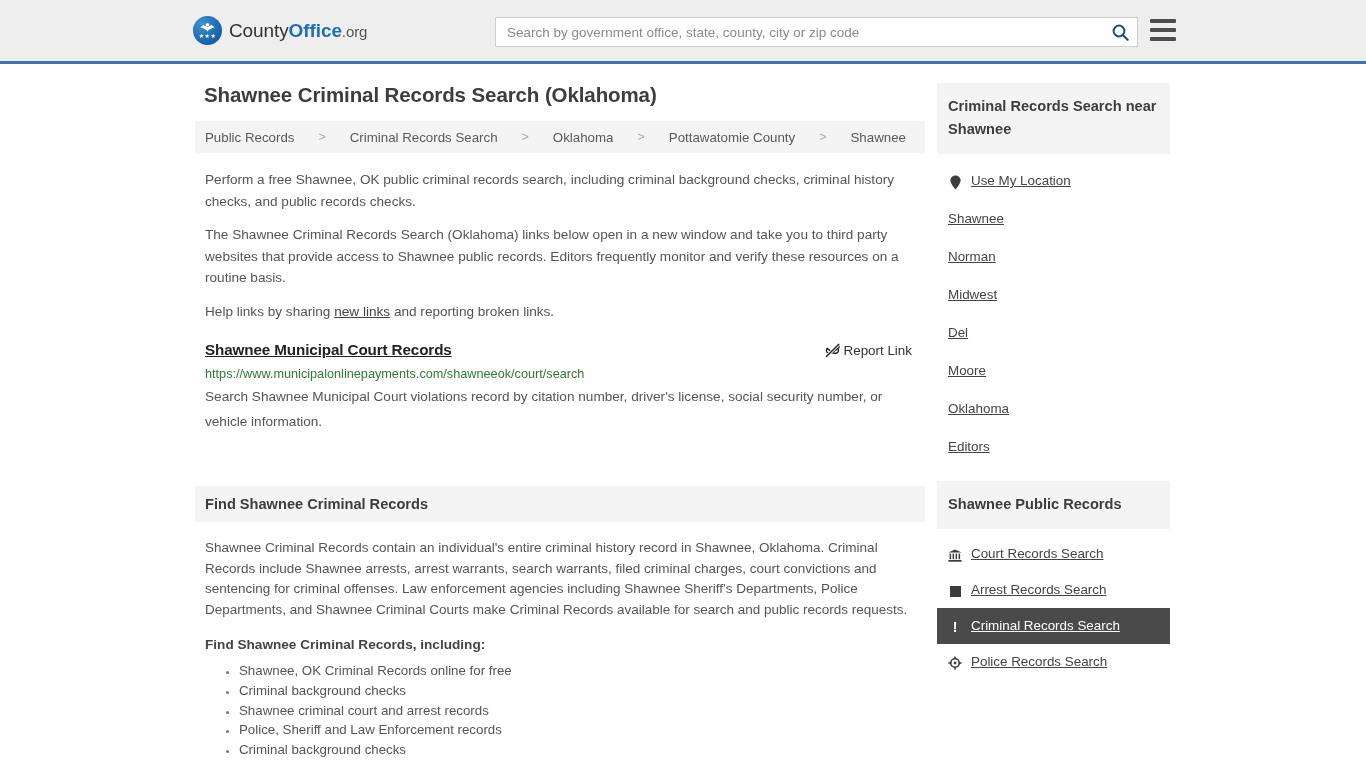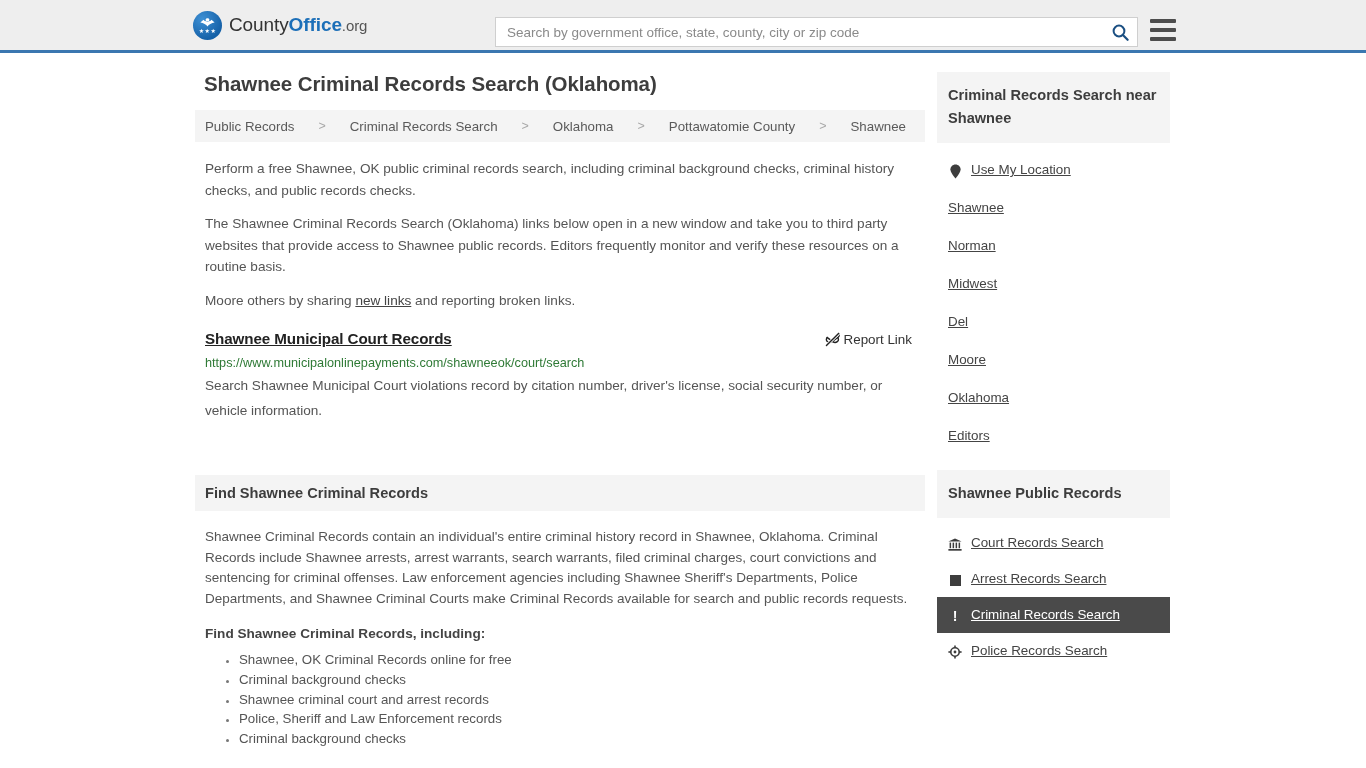--- a/index.html
+++ b/index.html
@@ -7,21 +7,21 @@
     margin: 0; padding: 0;
     width: 1366px; height: 768px;
     background: #ffffff;
     font-family: "Liberation Sans", sans-serif;
     overflow: hidden;
   }
 
   
   #site-header {
     width: 1366px;
-    height: 53px;
+    height: 64px;
     background: #eeeeee;
     border-bottom: 3px solid #3b77b0;
     display: flex;
     align-items: center;
     position: relative;
   }
   #brand {
     display: flex;
     align-items: center;
     margin-left: 193px;
@@ -352,21 +352,21 @@
         <span class="sep">&gt;</span>
         <a href="#">Oklahoma</a>
         <span class="sep">&gt;</span>
         <a href="#">Pottawatomie County</a>
         <span class="sep">&gt;</span>
         <span class="bc-last">Shawnee</span>
       </nav>
 
       <p id="intro-1" class="body-p">Perform a free Shawnee, OK public criminal records search, including criminal background checks, criminal history checks, and public records checks.</p>
       <p class="body-p">The Shawnee Criminal Records Search (Oklahoma) links below open in a new window and take you to third party websites that provide access to Shawnee public records. Editors frequently monitor and verify these resources on a routine basis.</p>
-      <p class="body-p"><span>Moore others by sharing </span><a href="#">new links</a><span> and reporting broken links.</span></p>
+      <p class="body-p"><span>Help links by sharing </span><a href="#">new links</a><span> and reporting broken links.</span></p>
 
       <div id="result-block">
         <div id="result-head">
           <a id="result-title" href="#">Shawnee Municipal Court Records</a>
           <div id="report-link">
             <svg width="17" height="17" viewBox="0 0 18 18" aria-hidden="true">
               <path d="M3.2 3.4 C1.6 4.6 1.6 6.9 3.2 8.1 C4.6 9.2 6.6 9.2 8.0 8.1 L14.5 3.3 C15.9 2.2 15.9 0.2 14.5 -0.9" fill="none" stroke="#222" stroke-width="1.5" transform="translate(0.5,3.2)"></path>
               <path d="M14.6 3.4 C16.2 4.6 16.2 6.9 14.6 8.1 C13.2 9.2 11.2 9.2 9.8 8.1 L3.3 3.3" fill="none" stroke="#222" stroke-width="1.5" transform="translate(-0.5,3.2)"></path>
               <line x1="2.2" y1="15.8" x2="15.8" y2="2.2" stroke="#ffffff" stroke-width="3.2"></line>
               <line x1="2.6" y1="15.4" x2="15.4" y2="2.6" stroke="#222" stroke-width="1.5" stroke-linecap="round"></line>

